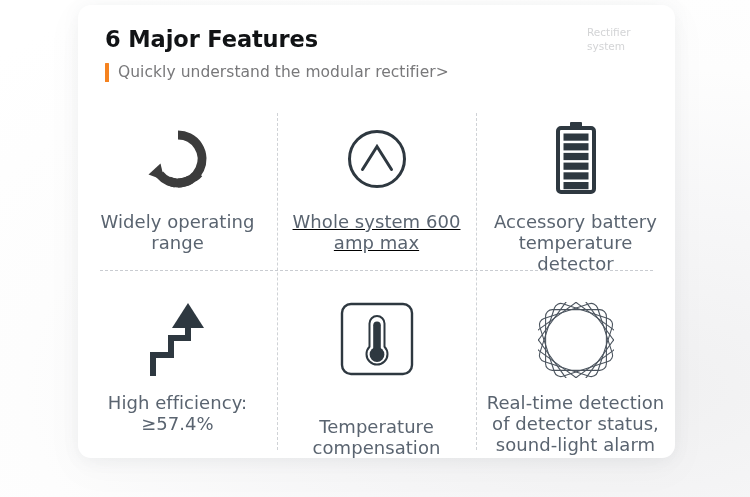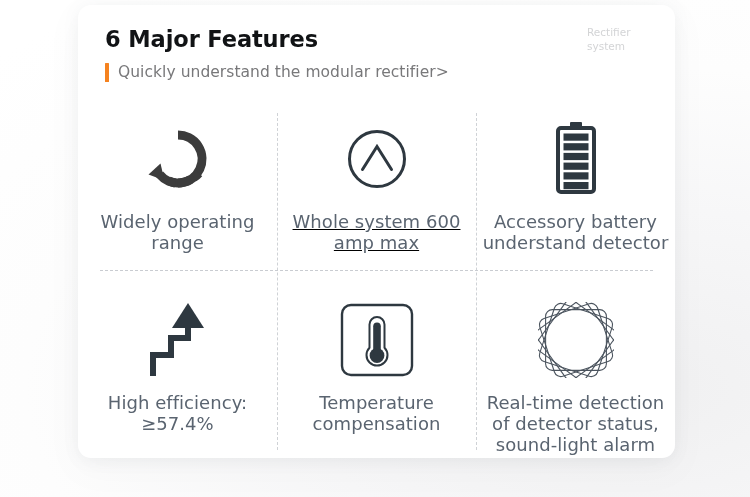--- a/index.html
+++ b/index.html
@@ -100,21 +100,21 @@
     box-sizing: border-box;
     display: flex;
     flex-direction: column;
     align-items: center;
     justify-content: flex-start;
   }
   .cell.c0 { left: 0;     top: 0; }
   .cell.c1 { left: 199px; top: 0; text-decoration: underline; }
   .cell.c2 { left: 398px; top: 0; }
   .cell.c3 { left: 0;     top: 176.5px; }
-  .cell.c4 { left: 199px; top: 176.5px; }
+  .cell.c4 { left: 199px; top: 176.5px; gap: 25px; }
   .cell.c5 { left: 398px; top: 176.5px; }
 
   .icon-box {
     height: 96px;
     display: flex;
     align-items: center;
     justify-content: center;
     margin-top: 6px;
   }
   .cell.c3 .icon-box,
@@ -215,21 +215,21 @@
             <rect x="6" y="7" width="36" height="64" rx="3" fill="none" stroke="#2e3840" stroke-width="4"></rect>
 
             <rect x="11.5" y="12.5" width="25" height="7.2" fill="#2e3840"></rect>
             <rect x="11.5" y="22.2" width="25" height="7.2" fill="#2e3840"></rect>
             <rect x="11.5" y="31.9" width="25" height="7.2" fill="#2e3840"></rect>
             <rect x="11.5" y="41.6" width="25" height="7.2" fill="#2e3840"></rect>
             <rect x="11.5" y="51.3" width="25" height="7.2" fill="#2e3840"></rect>
             <rect x="11.5" y="61.0" width="25" height="7.2" fill="#2e3840"></rect>
           </svg>
         </div>
-        <div class="caption">Accessory battery understand detector</div>
+        <div class="caption">Accessory battery temperature detector</div>
       </div>
 
       <div class="cell c3">
         <div class="icon-box">
           <svg width="62" height="76" viewBox="0 0 62 76">
             <path d="M6 74 L6 53 L24 53 L24 36 L41 36 L41 20" fill="none" stroke="#2e3840" stroke-width="6" stroke-linecap="butt" stroke-linejoin="miter"></path>
             <path d="M41 1 L57 26 L25 26 Z" fill="#2e3840"></path>
           </svg>
         </div>
         <div class="caption">High efficiency: ≥57.4%</div>

